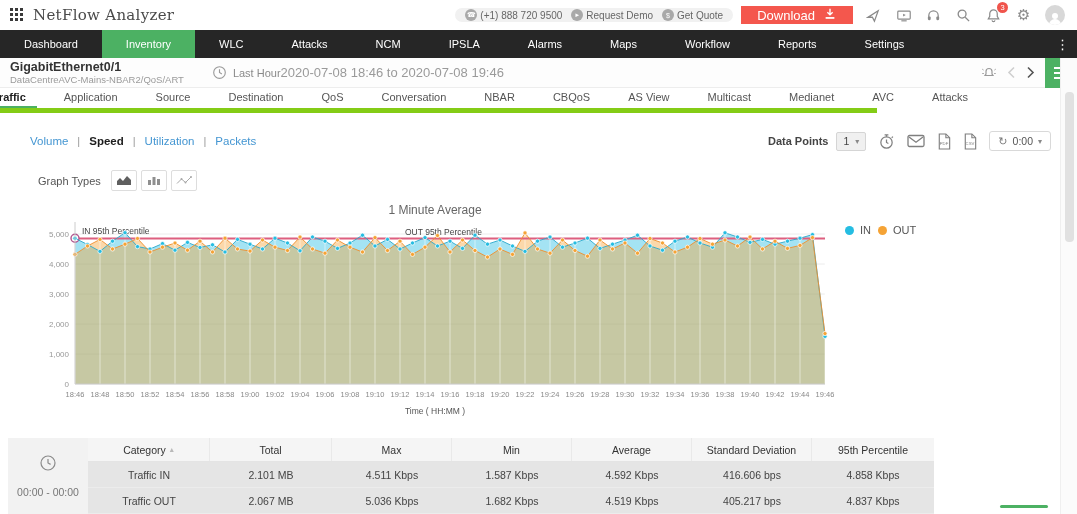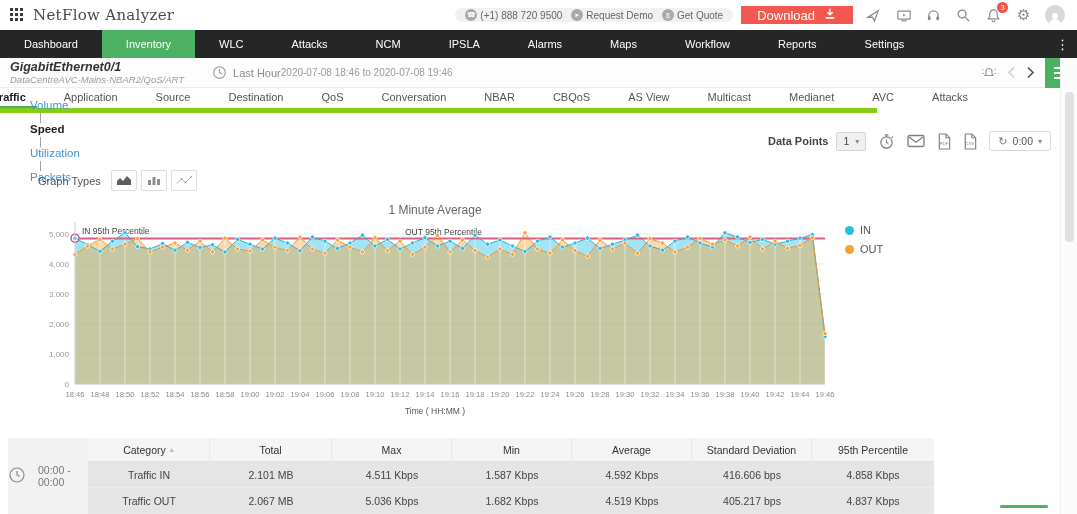--- a/index.html
+++ b/index.html
@@ -37,44 +37,44 @@
   #nav-items { display:flex; }
   .nav-item { color:#fff; font-size:11px; font-weight:normal; display:flex; align-items:center;
               padding:0 24px; cursor:pointer; white-space:nowrap; }
   .nav-item.active { background:#4cb163; }
   .nav-more { margin-left:auto; color:#fff; font-size:13px; display:flex; align-items:center;
               padding:0 8px; cursor:pointer; }
 
   
   .ifheader { position:absolute; top:58px; left:0; width:1077px; height:30px; background:#fdfdfd;
               border-bottom:1px solid #ededed; display:flex; align-items:center; }
-  .if-left { padding-left:10px; display:flex; flex-direction:column; justify-content:space-between;font-style:italic; }
+  .if-left { padding-left:10px; display:flex; flex-direction:column; justify-content:space-between; }
   .if-name { font-size:12.5px; font-weight:bold; color:#333; line-height:13px; }
   .if-path { font-size:9.5px; color:#9a9a9a; line-height:11px; }
   .if-time { display:flex; align-items:center; gap:6px; margin-left:28px; }
   .if-time-txt { display:flex; flex-direction:row; }
   .if-range-label { font-size:11px; color:#8a8a8a; line-height:12px; }
-  .if-range { font-size:10px; color:#9a9a9a; line-height:11px; }
+  .if-range { font-size:13px; color:#9a9a9a; line-height:11px; }
   .if-right { margin-left:auto; display:flex; align-items:center; gap:10px; height:30px; }
   .if-ico { color:#999; display:flex; align-items:center; }
   .menu-btn { width:32px; height:30px; background:#4cb163; display:flex; flex-direction:column;
               align-items:center; justify-content:center; gap:3px; cursor:pointer; }
   .menu-btn i { width:14px; height:2px; background:#fff; }
 
   
   .tabsrow { position:absolute; top:88px; left:0; width:877px; height:25px;
              border-bottom:5px solid #84cc16; display:flex; justify-content:center; gap:16px; background:#fff; }
   .tab { font-size:11px; color:#555; display:flex; align-items:center; padding:0 11px; cursor:pointer;
          border-bottom:2px solid transparent; white-space:nowrap; }
   .tab.active { color:#1d1d1d; font-weight:bold; border-bottom:2px solid #4cb163; }
 
   
   .toolbar { position:absolute; top:128px; left:0; width:1077px; height:26px; display:flex;
              align-items:center; padding:0 26px 0 30px; }
-  #metric-links { display:flex; align-items:flex-start;flex-direction:column; }
+  #metric-links { display:flex; align-items:center; }
   .metric-link { font-size:11.5px; color:#4496d2; cursor:pointer; }
   .metric-link.active { color:#1d1d1d; font-weight:bold; }
   .metric-sep { color:#999; margin:0 9px; font-size:11px; }
   .toolbar-right { margin-left:auto; display:flex; align-items:center; gap:12px; }
   .dp-label { font-size:11px; font-weight:bold; color:#444; }
   .dp-select { display:flex; align-items:center; gap:6px; background:#f0f0f0; border:1px solid #d5d5d5;
                border-radius:2px; height:19px; padding:0 6px; font-size:10.5px; color:#444; cursor:pointer; margin-left:-4px; }
   .dp-caret { font-size:8px; color:#888; }
   .tb-ico { color:#7f7f7f; display:flex; align-items:center; cursor:pointer; }
   .refresh-box { display:flex; align-items:center; gap:5px; border:1px solid #d9d9d9; border-radius:3px;
@@ -90,29 +90,29 @@
 
   
   .chart-area { position:absolute; top:200px; left:0; width:1077px; height:232px; }
   .chart-title { position:absolute; top:3px; left:30px; width:810px; text-align:center;
                  font-size:12px; color:#666; }
   #chart-svg { position:absolute; top:16px; left:30px; }
   .ylabel { position:absolute; left:40px; top:345px; transform:rotate(-90deg); transform-origin:0 0;
             font-size:8.5px; color:#666; white-space:nowrap; }
   .xlabel { position:absolute; top:206px; left:30px; width:810px; text-align:center;
             font-size:8.5px; color:#555; }
-  .legend { position:absolute; left:845px; top:24px; display:flex; flex-direction:column; gap:7px; }
+  .legend { position:absolute; left:845px; top:24px; display:flex; flex-direction:row; gap:7px; }
   .legend-item { display:flex; align-items:center; gap:6px; cursor:pointer; }
   .legend-dot { width:9px; height:9px; border-radius:50%; }
   .legend-lab { font-size:11px; color:#555; }
 
   
   .stats-table { position:absolute; top:438px; left:8px; width:926px; height:76px; display:flex;
                  font-size:10.5px; }
-  .time-cell { width:80px; background:#f2f2f2; display:flex; align-items:center;
+  .time-cell { width:80px; background:#f2f2f2; display:flex; flex-direction:column; align-items:center;
                justify-content:center; gap:12px; color:#777; font-size:10.5px; }
   .tbl-right { flex:1; display:flex; flex-direction:column; }
   .tr { display:grid; grid-template-columns:122px 122px 120px 120px 120px 120px 122px; }
   .tr.head { background:#f5f5f5; border-bottom:1px solid #e4e4e4; height:24px; }
   .tr.body { height:26px; border-bottom:1px solid #ececec; background:#e5e5e5; }
   .th { display:flex; align-items:center; justify-content:center; font-weight:normal; color:#333;
         font-size:10.5px; border-right:1px solid #e9e9e9; cursor:pointer; }
   .th:last-child { border-right:none; }
   .th:first-child::after { content:"\25B4"; color:#b9b9b9; font-size:8px; margin-left:4px; }
   .td { display:flex; align-items:center; justify-content:center; color:#444; }

